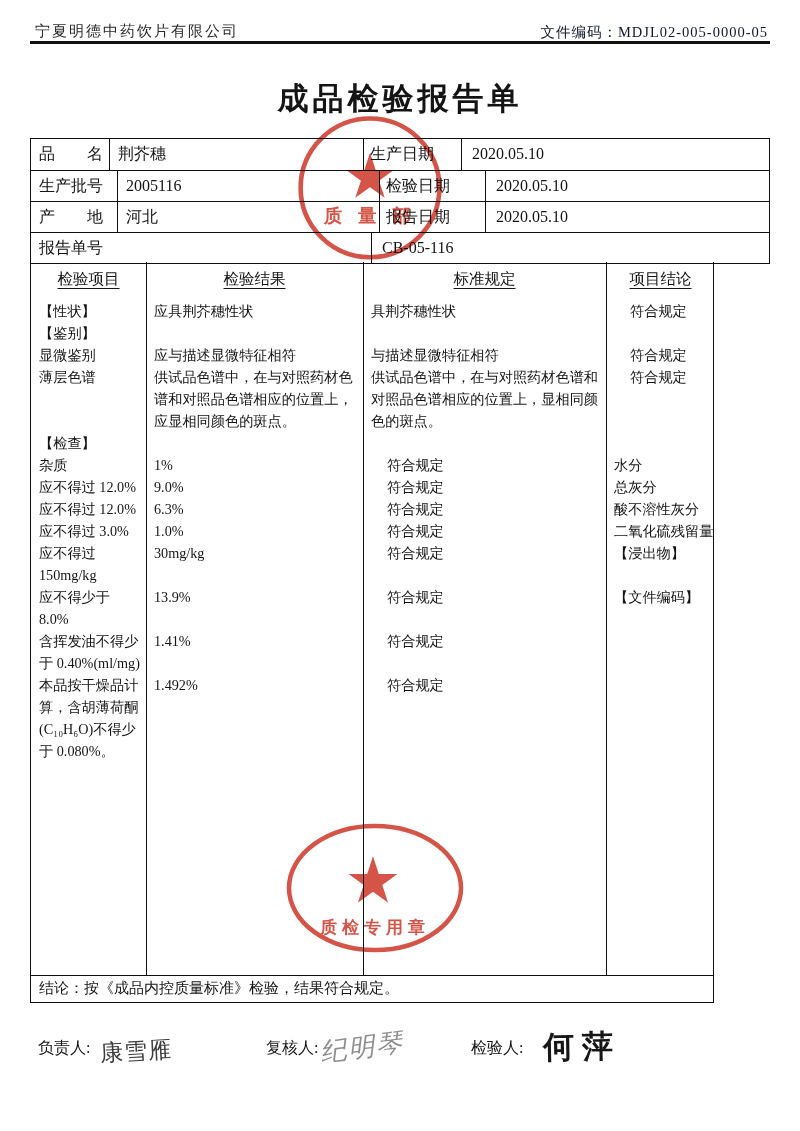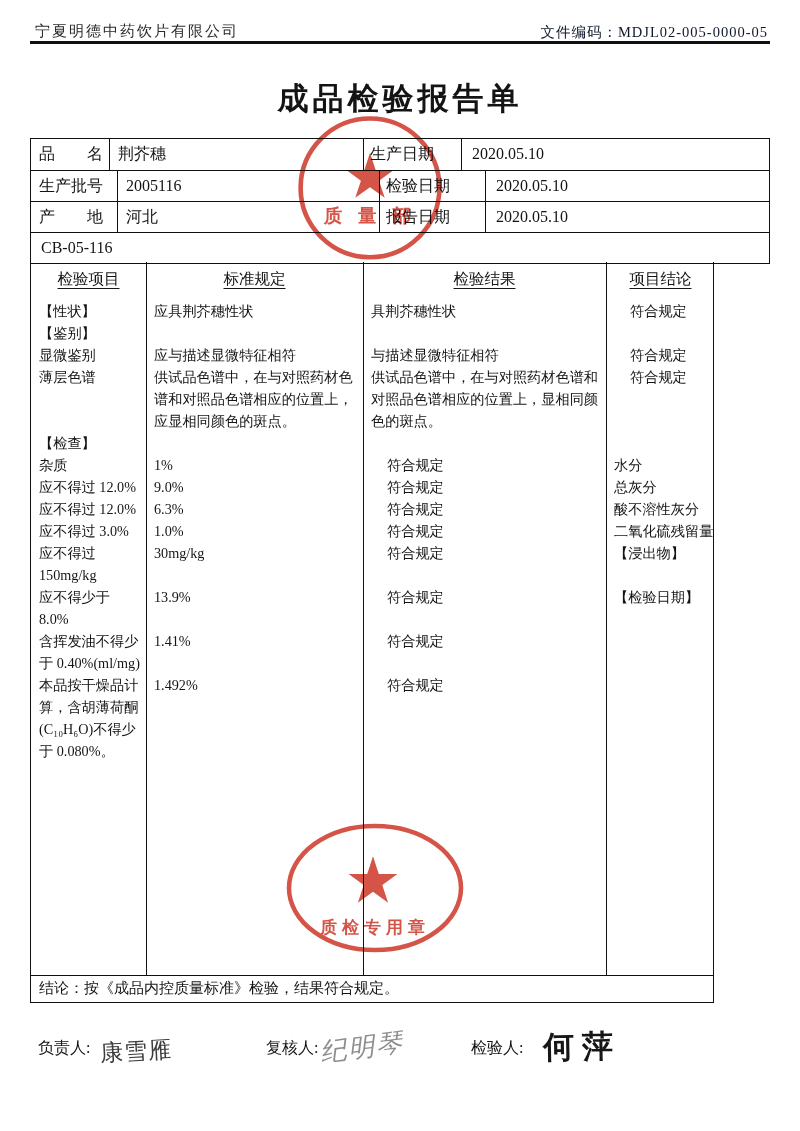--- a/index.html
+++ b/index.html
@@ -82,33 +82,34 @@
       <div class="ic lab2">检验日期</div>
       <div class="ic val2">2020.05.10</div>
     </div>
     <div class="info-row">
       <div class="ic">产　　地</div>
       <div class="ic">河北</div>
       <div class="ic lab2">报告日期</div>
       <div class="ic val2">2020.05.10</div>
     </div>
     <div class="info-row last">
+      <div class="ic">报告单号</div>
       <div class="ic val2">CB-05-116</div>
     </div>
   </div>
 
   <div class="itable">
     <div class="vline" style="left:115px"></div>
     <div class="vline" style="left:332px"></div>
     <div class="vline" style="left:575px"></div>
 
     <div class="iheader">
       <span>检验项目</span>
+      <span>检验结果</span>
       <span>标准规定</span>
-      <span>检验结果</span>
       <span>项目结论</span>
     </div>
 
     <div class="ibody">
       <div class="ci">【性状】</div>
       <div class="cs">应具荆芥穗性状</div>
       <div class="cr">具荆芥穗性状</div>
       <div class="cc">符合规定</div>
 
       <div class="ci">【鉴别】</div>
@@ -153,21 +154,21 @@
       <div class="ci">二氧化硫残留量</div>
       <div class="cs">应不得过 150mg/kg</div>
       <div class="cr">30mg/kg</div>
       <div class="cc">符合规定</div>
 
       <div class="ci">【浸出物】</div>
       <div class="cs">应不得少于 8.0%</div>
       <div class="cr">13.9%</div>
       <div class="cc">符合规定</div>
 
-      <div class="ci">【检验日期】</div>
+      <div class="ci">【文件编码】</div>
       <div class="cs">含挥发油不得少于 0.40%(ml/mg)</div>
       <div class="cr">1.41%</div>
       <div class="cc">符合规定</div>
 
       <div class="ci"></div>
       <div class="cs">本品按干燥品计算，含胡薄荷酮(C₁₀H₆O)不得少于 0.080%。</div>
       <div class="cr">1.492%</div>
       <div class="cc">符合规定</div>
     </div>
   </div>

